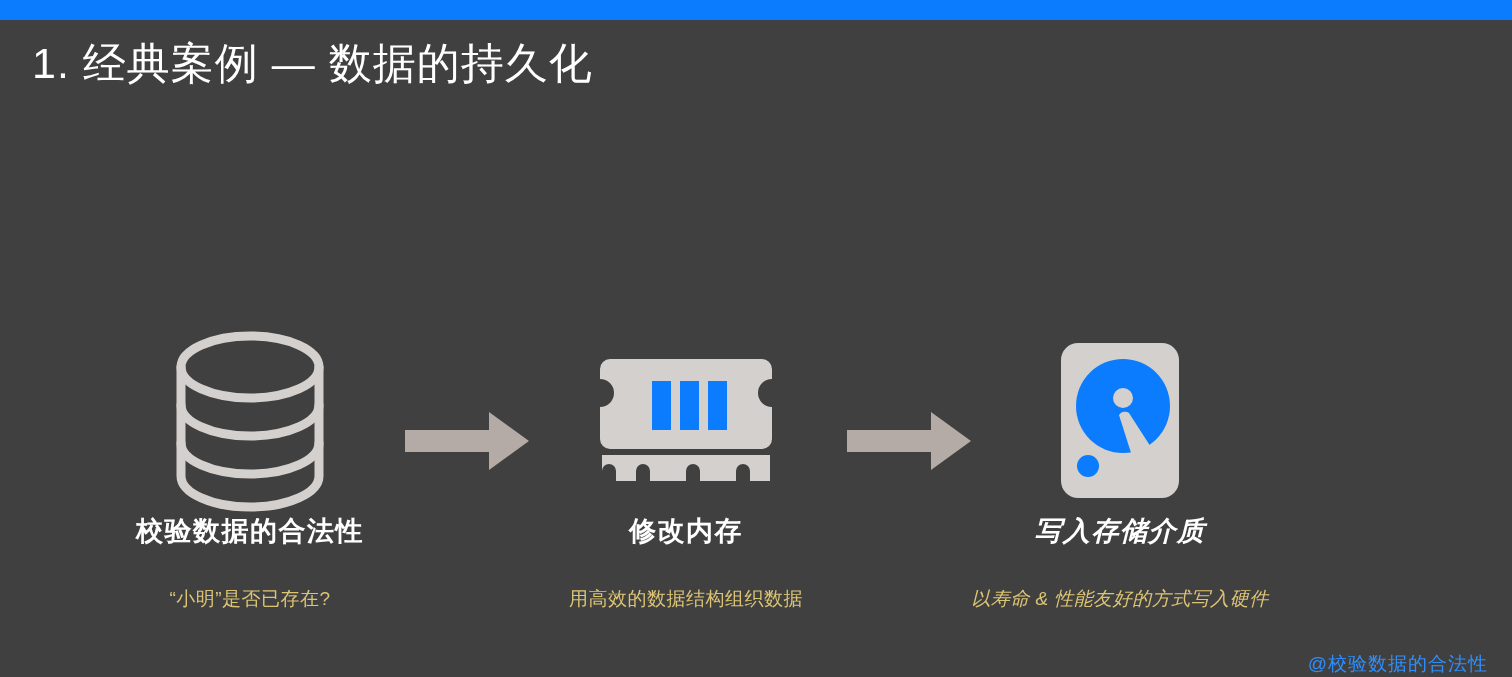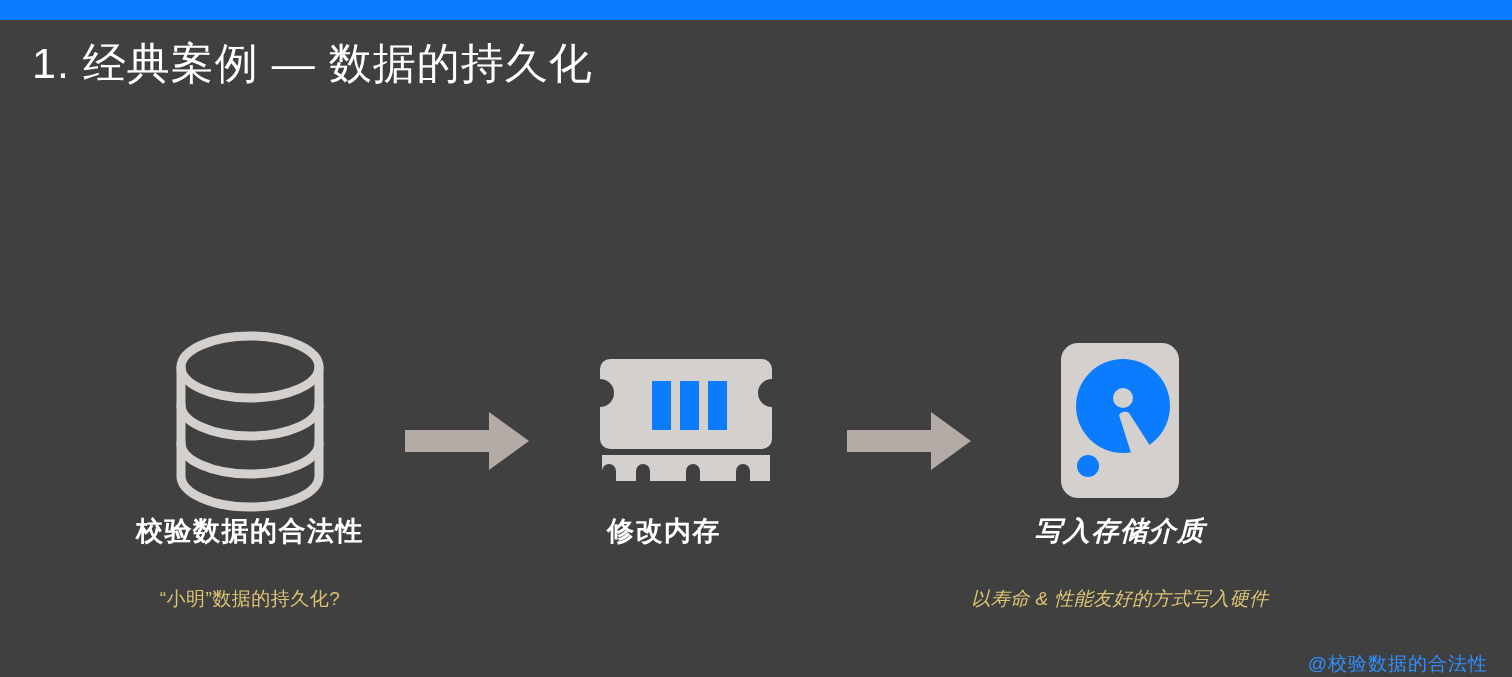--- a/index.html
+++ b/index.html
@@ -75,21 +75,21 @@
     height: 130px;
   }
   .caption-col {
     position: absolute;
     top: 0;
     width: 460px;
     margin-left: -230px;
     text-align: center;
   }
   .caption-1 { left: 250px; }
-  .caption-2 { left: 664px; }
+  .caption-2 { left: 686px; }
   .caption-3 { left: 1120px; font-style: italic; }
 
   .caption-title {
     color: #ffffff;
     font-size: 27px;
     font-weight: bold;
     letter-spacing: 1.5px;
     line-height: 1.2;
     white-space: nowrap;
   }
@@ -190,25 +190,26 @@
         </svg>
       </span>
     </div>
 
   </div>
 
   <div class="captions">
 
     <div class="caption-col caption-1">
       <div class="caption-title">校验数据的合法性</div>
-      <div class="caption-sub">“小明”数据的持久化?</div>
+      <div class="caption-sub">“小明”是否已存在?</div>
     </div>
 
     <div class="caption-col caption-2">
       <div class="caption-title">修改内存</div>
+      <div class="caption-sub">用高效的数据结构组织数据</div>
     </div>
 
     <div class="caption-col caption-3">
       <div class="caption-title">写入存储介质</div>
       <div class="caption-sub">以寿命 &amp; 性能友好的方式写入硬件</div>
     </div>
 
   </div>
 
   <div class="watermark">@校验数据的合法性</div>

